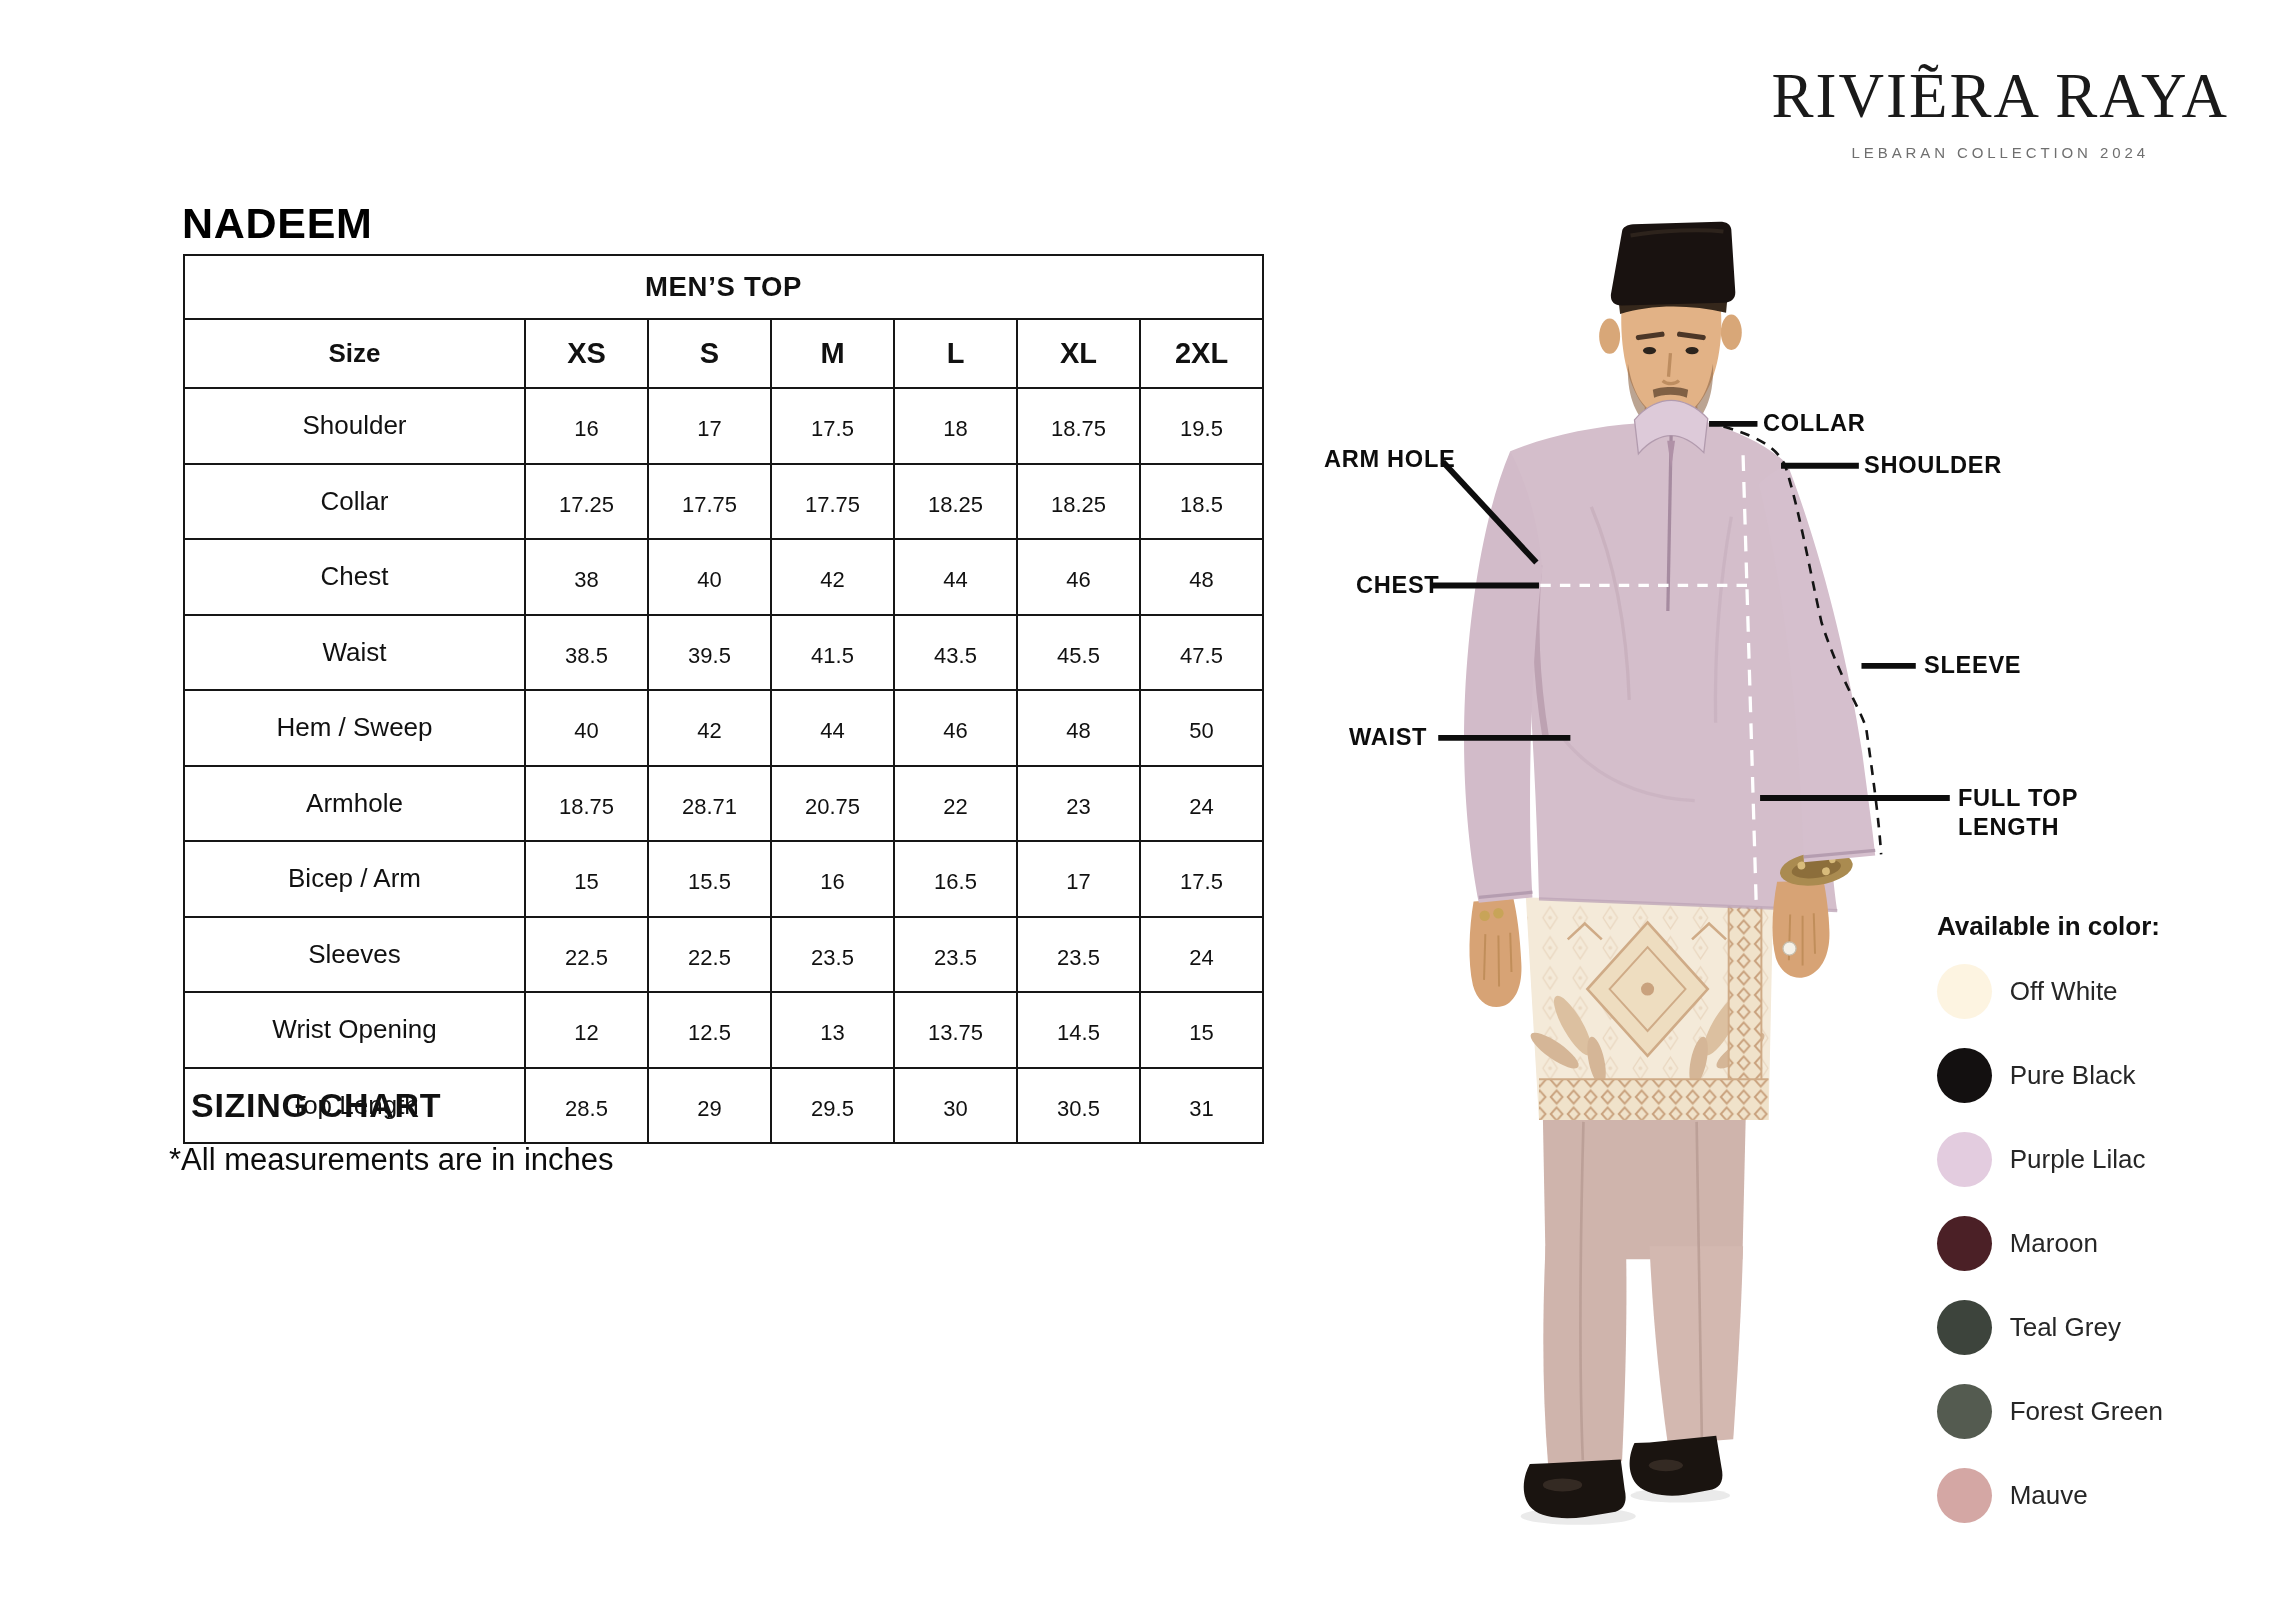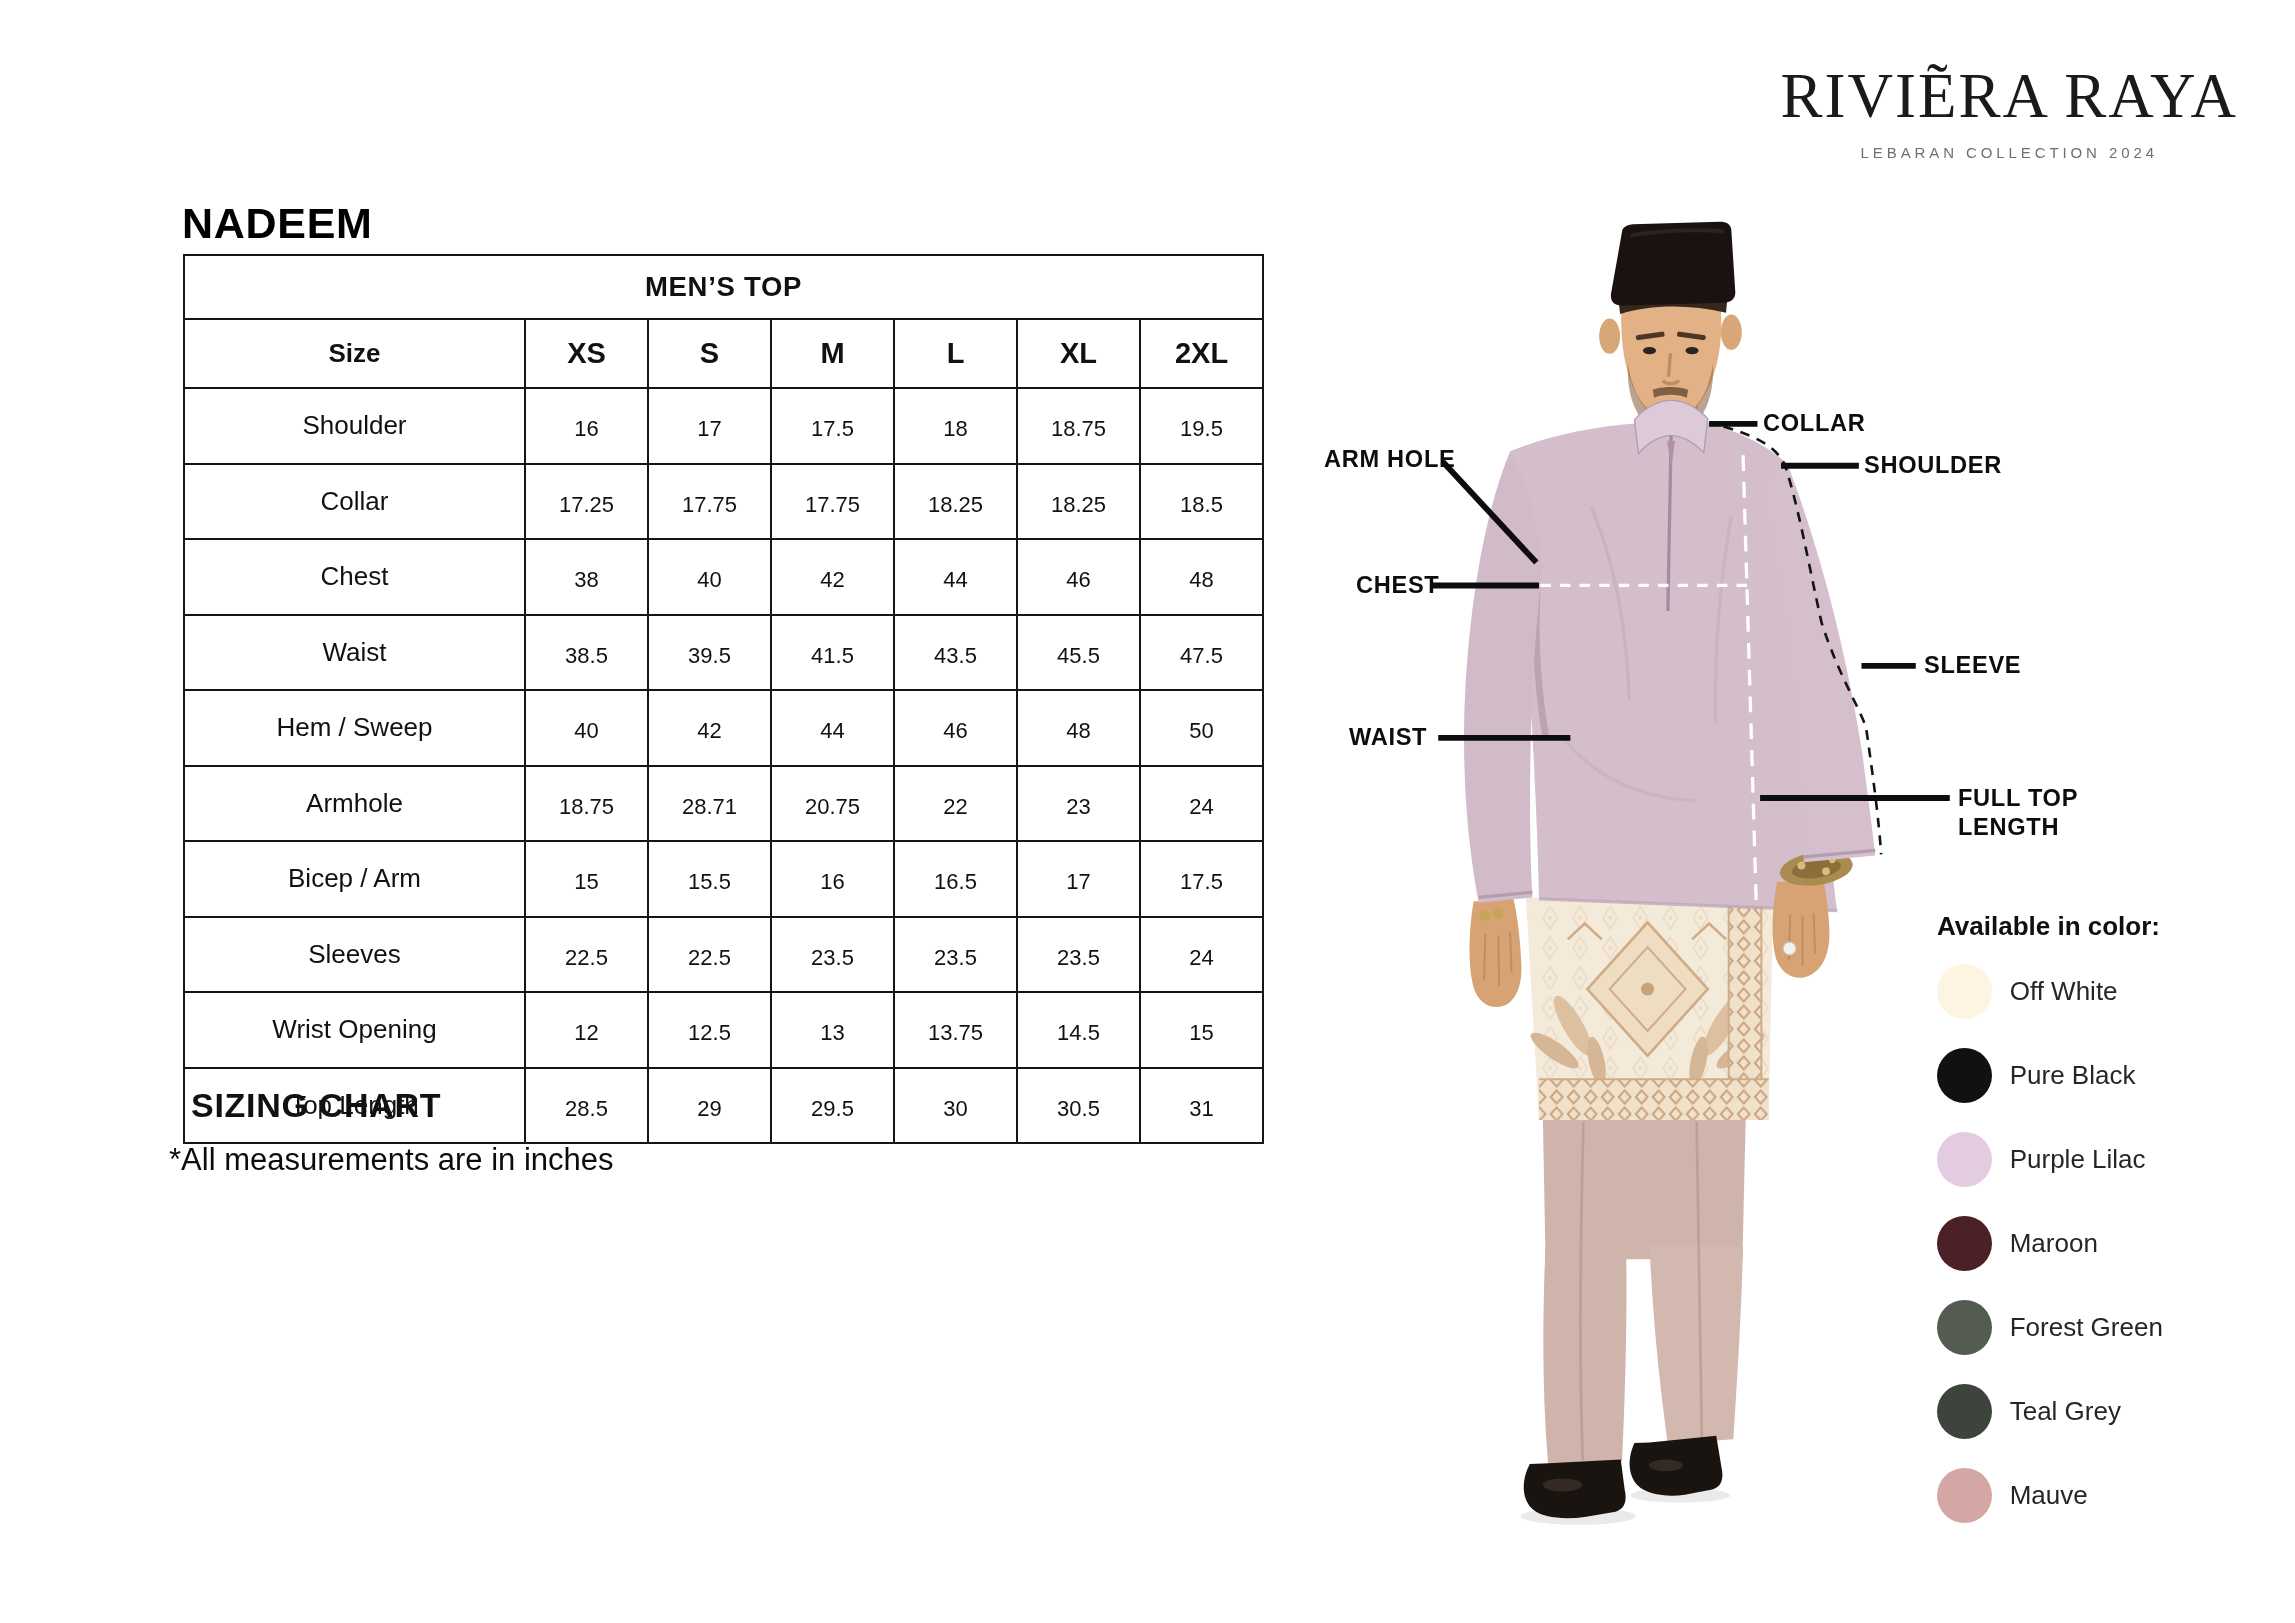--- a/index.html
+++ b/index.html
@@ -2,21 +2,21 @@
 <html style="font-size:10.5px"><head>
 <meta charset="utf-8">
 <style>
   html,body{margin:0;padding:0;background:#fff;}
   .page{position:relative;width:2295px;height:1623px;background:#ffffff;overflow:hidden;
         font-family:"Liberation Sans",sans-serif;color:#111;}
 
   .product-title{position:absolute;left:182px;top:164px;font-size:43px;font-weight:700;
                  letter-spacing:0.7px;color:#000;line-height:1;margin-top:38px;}
 
-  .brand{position:absolute;top:65px;right:57px;text-align:center;}
+  .brand{position:absolute;top:65px;right:66px;text-align:center;}
   .brand-name{font-family:"Liberation Serif","DejaVu Serif",serif;font-size:63px;line-height:1;
               letter-spacing:2px;color:#1a1a1a;white-space:nowrap;}
   .brand-collection{margin-top:15.7px;font-size:15px;letter-spacing:3.9px;color:#6f6f6f;font-weight:500;}
 
   table.sizing{position:absolute;left:183px;top:254px;border-collapse:collapse;table-layout:fixed;}
   table.sizing td{border:2px solid #161616;text-align:center;vertical-align:middle;padding:0;}
   .r-title td{height:62px;font-size:27.5px;font-weight:700;letter-spacing:0.7px;}
   .r-head td{height:67px;}
   .r-data td{height:67px;}
   .t-sizelabel{font-size:26px;font-weight:700;}
@@ -310,27 +310,27 @@
     </div>
     <div class="swatch-row">
       <span class="swatch" style="background-color: rgb(227, 204, 223);"></span>
       <span class="swatch-label">Purple Lilac</span>
     </div>
     <div class="swatch-row">
       <span class="swatch" style="background-color: rgb(75, 32, 38);"></span>
       <span class="swatch-label">Maroon</span>
     </div>
     <div class="swatch-row">
+      <span class="swatch" style="background-color: rgb(61, 68, 60);"></span>
+      <span class="swatch-label">Teal Grey</span>
+    </div>
+    <div class="swatch-row">
       <span class="swatch" style="background-color: rgb(84, 91, 80);"></span>
       <span class="swatch-label">Forest Green</span>
     </div>
     <div class="swatch-row">
-      <span class="swatch" style="background-color: rgb(61, 68, 60);"></span>
-      <span class="swatch-label">Teal Grey</span>
-    </div>
-    <div class="swatch-row">
       <span class="swatch" style="background-color: rgb(212, 167, 164);"></span>
       <span class="swatch-label">Mauve</span>
     </div>
   </div>
 
 </div>
 
 
 </body></html>

